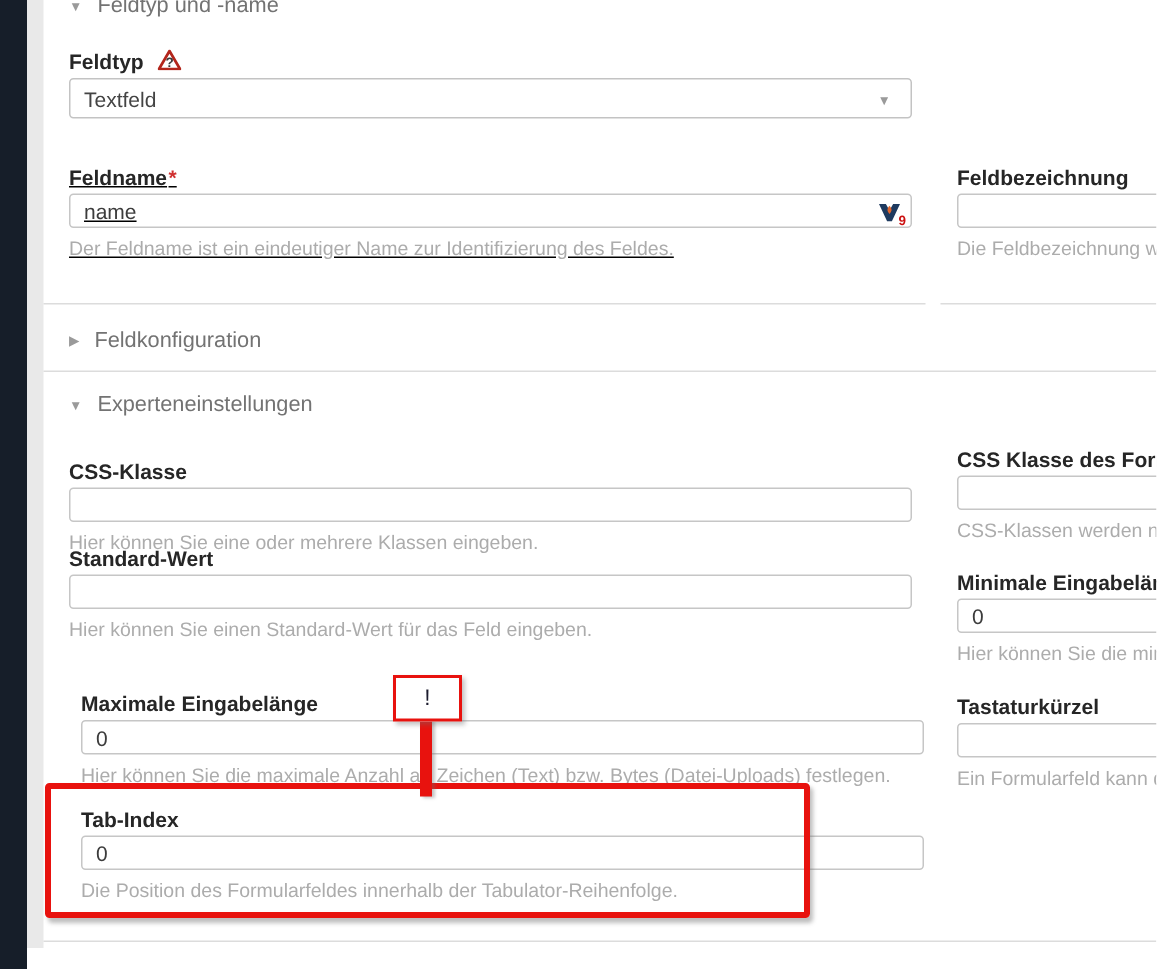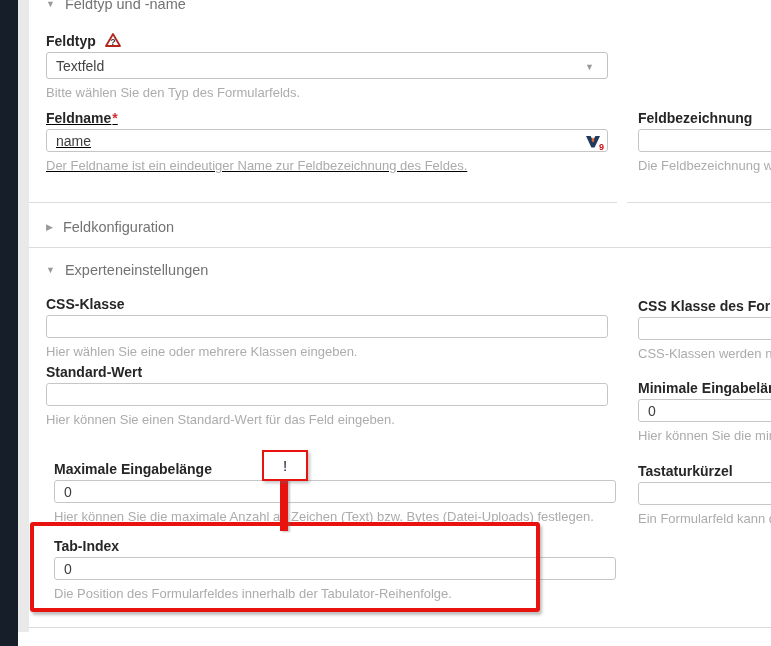--- a/index.html
+++ b/index.html
@@ -79,39 +79,38 @@
           <text x="8" y="11.5" font-size="9" font-weight="bold" fill="#3a3a3a" text-anchor="middle" font-family="Liberation Sans, sans-serif">?</text>
         </svg>
       </span>
     </div>
     <div class="input-wrap">
       <div class="selectbox">
         <span>Textfeld</span>
         <span class="select-caret">▼</span>
       </div>
     </div>
-    <div class="help">Bitte wählen Sie den Typ des Formularfelds.</div>
   </div>
 
   <div class="group" style="left:46px; top:110px;text-decoration:underline;">
     <div class="field-label">
       <span>Feldname</span>
         <span class="required">*</span>
     </div>
     <div class="input-wrap">
       <input class="tbox" value="name" style="">
       <span class="ext-icon">
         <svg width="16" height="16" viewBox="0 0 16 16">
           <path d="M1,2 L5.6,2 L8,6.4 L10.4,2 L15,2 L9.6,13.5 L6.4,13.5 Z" fill="#1e3a5f"></path>
           <path d="M8,3.2 C9.6,5.2 10,6.4 8,8.6 C6,6.4 6.4,5.2 8,3.2 Z" fill="#e2662c"></path>
         </svg>
       </span>
       <span class="ext-badge">9</span>
     </div>
-    <div class="help">Der Feldname ist ein eindeutiger Name zur Feldbezeichnung des Feldes.</div>
+    <div class="help">Der Feldname ist ein eindeutiger Name zur Identifizierung des Feldes.</div>
   </div>
 
   <div class="group" style="left:638px; top:110px;">
     <div class="field-label">Feldbezeichnung</div>
     <div class="input-wrap">
       <input class="tbox" value="" style="">
     </div>
     <div class="help">Die Feldbezeichnung wird</div>
   </div>
 
@@ -123,26 +122,26 @@
     <span>Feldkonfiguration</span>
   </div>
 
   <div class="divider" style="left:29px; top:247px; width:742px;"></div>
 
   <div class="section-header" style="top:262px;">
     <span class="caret">▼</span>
     <span>Experteneinstellungen</span>
   </div>
 
-  <div class="group" style="left:46px; top:296px;">
+  <div class="group" style="left:46px; top:306px;">
     <div class="field-label">CSS-Klasse</div>
     <div class="input-wrap">
       <input class="tbox" value="" style="">
     </div>
-    <div class="help">Hier wählen Sie eine oder mehrere Klassen eingeben.</div>
+    <div class="help">Hier können Sie eine oder mehrere Klassen eingeben.</div>
   </div>
 
   <div class="group" style="left:638px; top:298px;">
     <div class="field-label">CSS Klasse des Formul</div>
     <div class="input-wrap">
       <input class="tbox" value="" style="">
     </div>
     <div class="help">CSS-Klassen werden nur d</div>
   </div>
 

